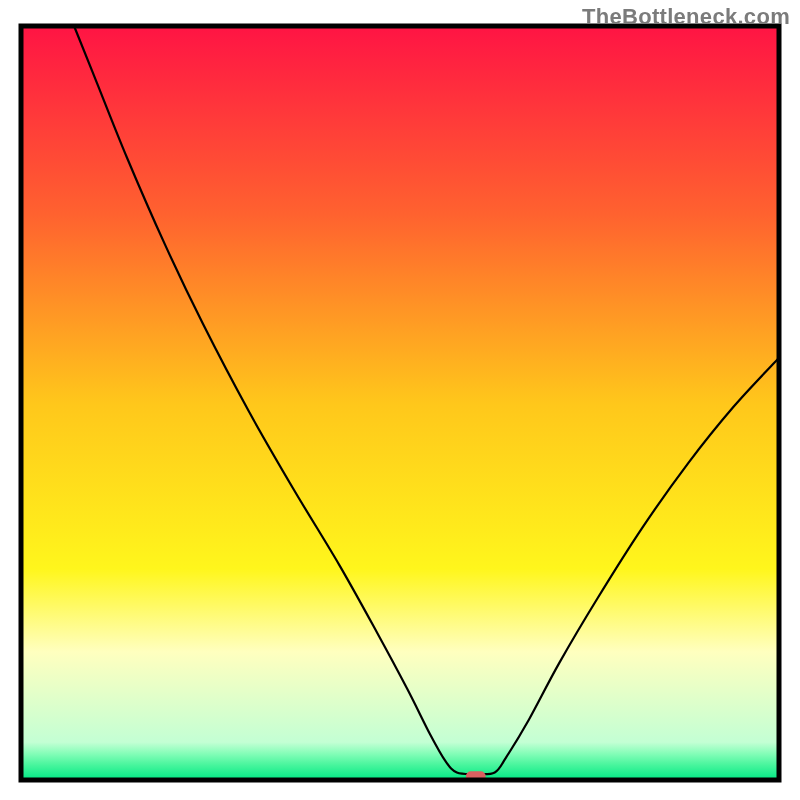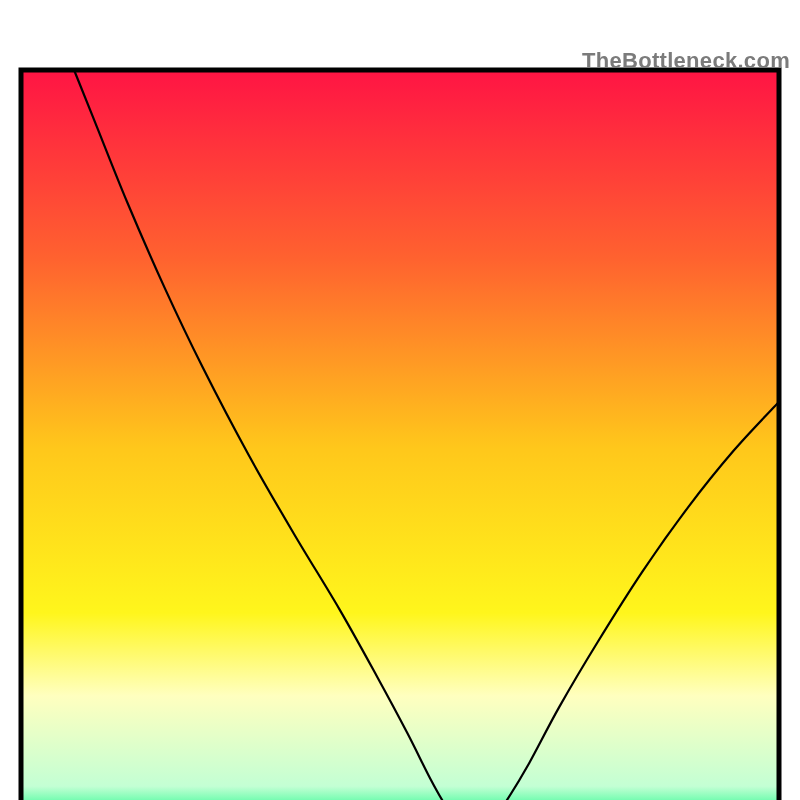--- a/index.html
+++ b/index.html
@@ -7,21 +7,20 @@
     padding: 0;
     width: 800px;
     height: 800px;
     background: #ffffff;
     font-family: Arial, Helvetica, sans-serif;
   }
   .wrap {
     position: relative;
     width: 800px;
     height: 632px;
-    margin-top: 44px;
   }
   .watermark {
     position: absolute;
     top: 4px;
     right: 10px;
     font-size: 22px;
     font-weight: bold;
     color: #7b7b7b;
     letter-spacing: 0.3px;
     z-index: 50;

